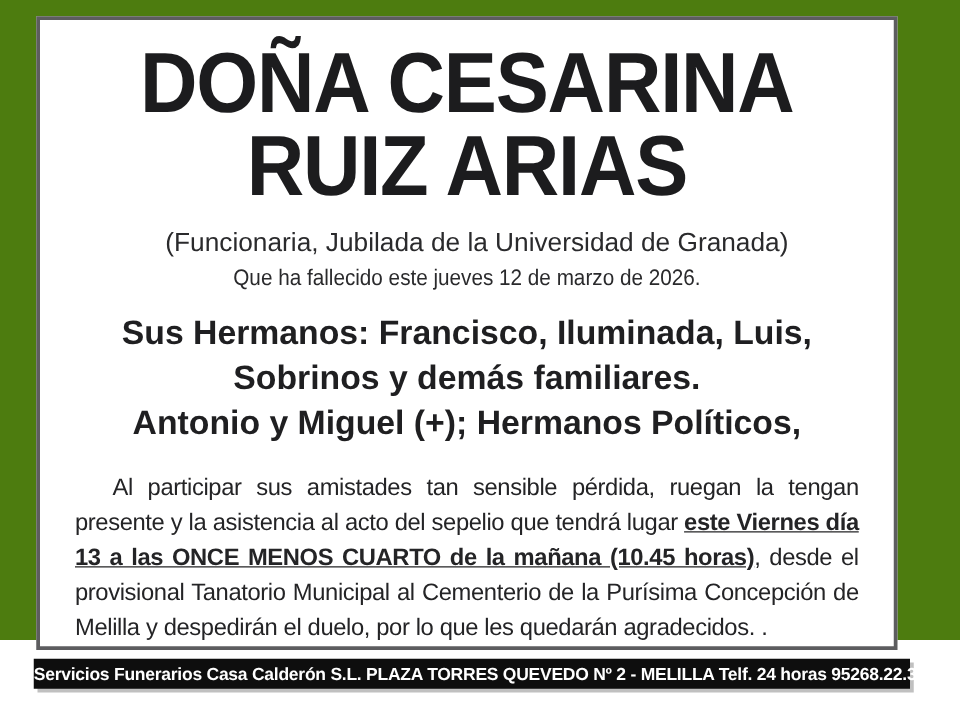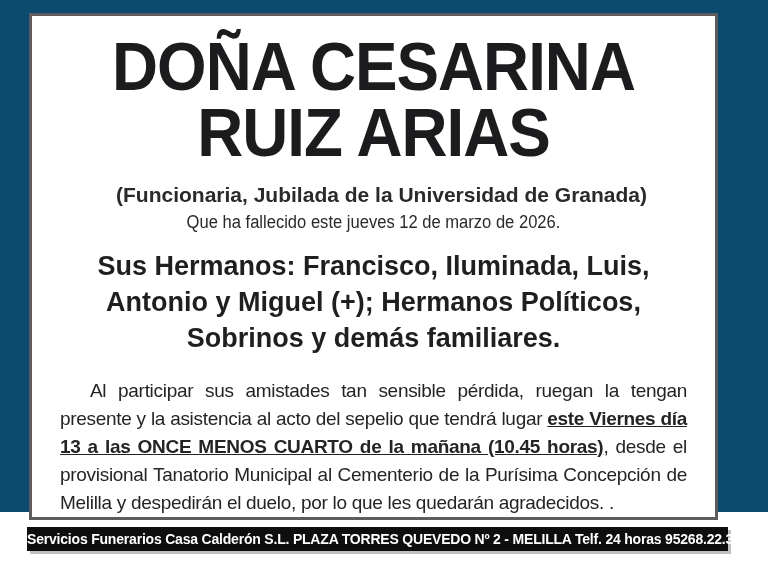--- a/index.html
+++ b/index.html
@@ -9,21 +9,21 @@
     width: 768px;
     height: 571px;
     font-family: "Liberation Sans", sans-serif;
     color: #1f1f1f;
     overflow: hidden;
   }
   .page {
     position: relative;
     width: 768px;
     height: 512px;
-    background: #0c4a6e;
+    background: #4d7c0f;
   }
   .frame {
     position: absolute;
     left: 29px;
     top: 13px;
     width: 689px;
     height: 507px;
     border: 3px solid #5d5d5f;
     background: #ffffff;
     box-sizing: border-box;
@@ -35,21 +35,21 @@
     font-size: 65px;
     line-height: 0.97;
     letter-spacing: -1px;
     color: #1c1c1e;
     transform: scale(0.98, 1.05);
     transform-origin: center top;
   }
   .title .tline { display: block; }
   .subtitle {
     margin-top: 24px;
-    font-weight: bold;
+    font-weight: normal;
     font-size: 21px;
     color: #2a2a2c;
     padding-left: 16px;
   }
   .death-line {
     margin-top: 5px;
     font-size: 18px;
     color: #2a2a2c;
     transform: scaleX(0.92);
     transform-origin: center top;
@@ -100,22 +100,22 @@
       <span class="tline">DOÑA CESARINA</span>
       <span class="tline">RUIZ ARIAS</span>
     </div>
 
     <div class="subtitle">(Funcionaria, Jubilada de la Universidad de Granada)</div>
 
     <div class="death-line">Que ha fallecido este jueves 12 de marzo de 2026.</div>
 
     <div class="family">
       <span class="fline">Sus Hermanos: Francisco, Iluminada, Luis,</span>
+      <span class="fline">Sobrinos y demás familiares.</span>
       <span class="fline">Antonio y Miguel (+); Hermanos Políticos,</span>
-      <span class="fline">Sobrinos y demás familiares.</span>
     </div>
 
     <div class="body-par"><span>Al participar sus amistades tan sensible pérdida, ruegan la tengan presente y la asistencia al acto del sepelio que tendrá lugar </span><span class="bold">este Viernes día 13 a las ONCE MENOS CUARTO de la mañana (10.45 horas)</span><span>, desde el provisional Tanatorio Municipal al Cementerio de la Purísima Concepción de Melilla  y despedirán el duelo, por lo que les quedarán agradecidos.  .</span></div>
 
   </div>
 
   <div class="footer-bar">Servicios Funerarios Casa Calderón S.L. PLAZA TORRES QUEVEDO Nº 2 - MELILLA Telf. 24 horas 95268.22.39 – 606349623</div>
 </div>
 
 </body></html>

